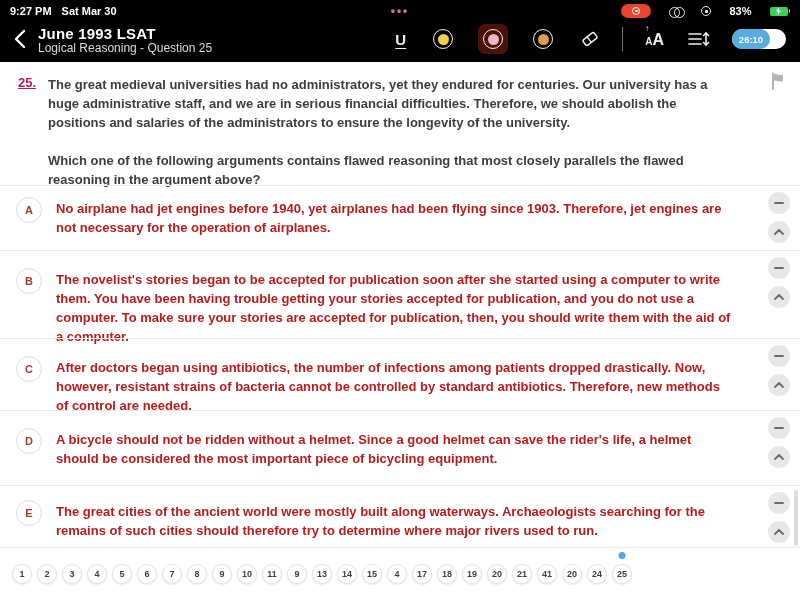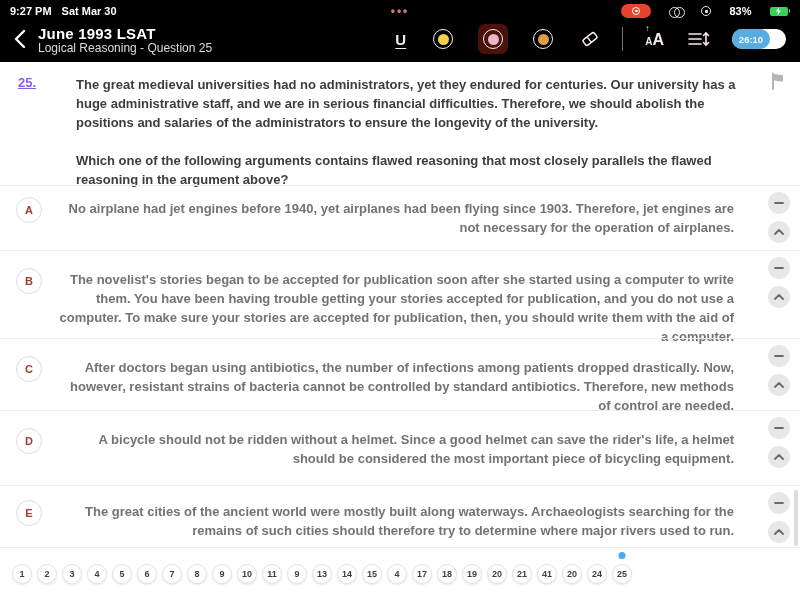--- a/index.html
+++ b/index.html
@@ -63,34 +63,34 @@
   .fontsize-big{ font-size:16px; font-weight:bold; line-height:15px;}
   .fontsize-caret{ position:absolute; top:-7px; left:0px; font-size:8px; line-height:8px;}
   .timer-pill{ width:54px; height:20px; border-radius:10px; background:#ffffff;
     position:relative; border:none; cursor:pointer; }
   .timer-blue{ position:absolute; left:0; top:0; width:38px; height:20px; border-radius:10px;
     background:#58ace0; color:#f2faff; font-size:9.5px; font-weight:bold;
     display:flex; align-items:center; justify-content:center; font-family:"Liberation Sans",sans-serif;}
   
   .content{ position:relative; height:537px; background:#fff; color:#3d3d3d; }
   .question-block{ position:relative; height:123px; padding:13px 56px 0 18px; display:flex; }
-  .q-num{ font-size:13px; font-weight:bold; width:30px; flex:none; color:#8b5cf6;text-decoration:underline; }
+  .q-num{ font-size:13px; font-weight:bold; width:30px; flex:none; color:#be185d;text-decoration:underline; }
   .q-texts{ margin-left:0; width:688px; }
-  .q-passage,.q-stem{ font-size:13px; line-height:19px; font-weight:600; color:#3d3d3d;margin-left:28px; }
+  .q-passage,.q-stem{ font-size:13px; line-height:19px; font-weight:600; color:#3d3d3d; }
   .q-stem{ margin-top:19px; }
   .flag-btn{ position:absolute; right:14px; top:10px; background:none; border:none; cursor:pointer; }
   .answer-row{ position:relative; display:flex; border-top:1px solid #ececec;
     padding:19px 66px 0 16px; }
   .answer-row.row-a{ padding-top:13px; }
   .answer-row.row-e{ padding-top:16px; }
   .letter-circle{ flex:none; width:26px; height:26px; border-radius:50%;
     border:1.5px solid #ddd; background:#fff; color:#a03c32; font-weight:bold;
     font-size:11px; display:flex; align-items:center; justify-content:center;
     margin-right:14px; margin-top:-2px; cursor:pointer;}
-  .answer-text{ font-size:13px; line-height:19px; font-weight:600; color:#737373; width:690px;text-align:right;}
+  .answer-text{ font-size:13px; line-height:19px; font-weight:600; color:#b91c1c; width:690px;}
   .row-actions{ position:absolute; right:10px; top:6px; display:flex; flex-direction:column; gap:7px;}
   .action-btn{ width:22px; height:22px; border-radius:50%; background:#e7e7e7; border:none;
     display:flex; align-items:center; justify-content:center; cursor:pointer; }
   .h-a{ height:65px; } .h-b{ height:88px; } .h-c{ height:72px; }
   .h-d{ height:75px; } .h-e{ height:62px; }
   
   .pagination{ height:52px; border-top:1px solid #ececec; display:flex; align-items:center;
     gap:5px; padding-left:12px; position:relative; }
   .page-chip{ position:relative; width:20px; height:20px; border-radius:50%;
     background:#fff; border:1px solid #e4e4e4; box-shadow:0 1px 2px rgba(0,0,0,.10);

